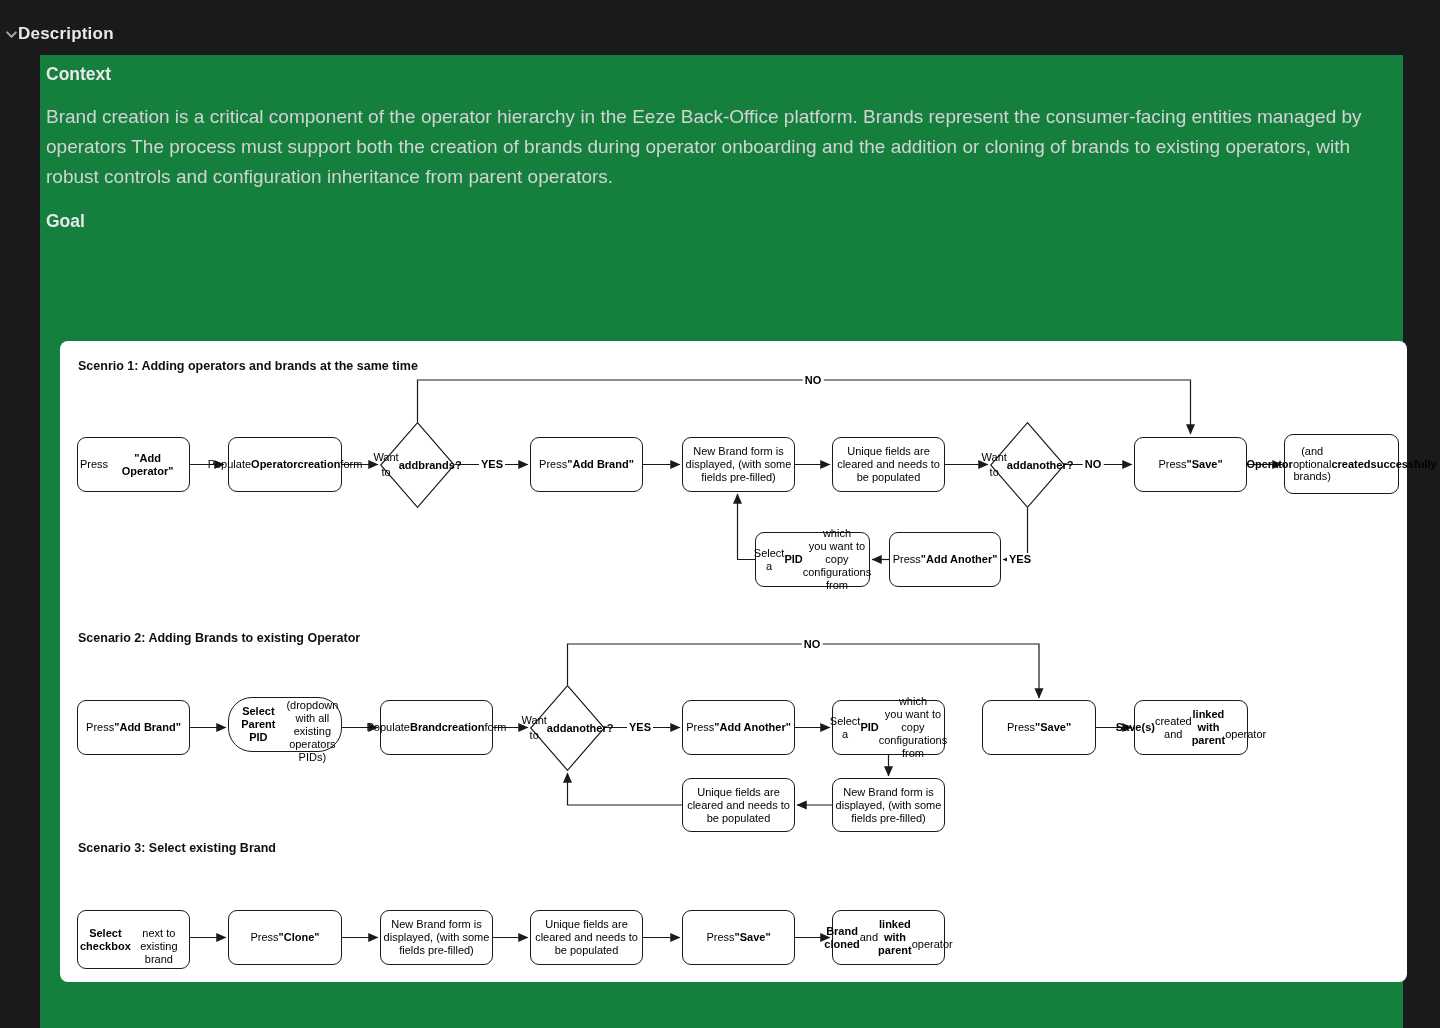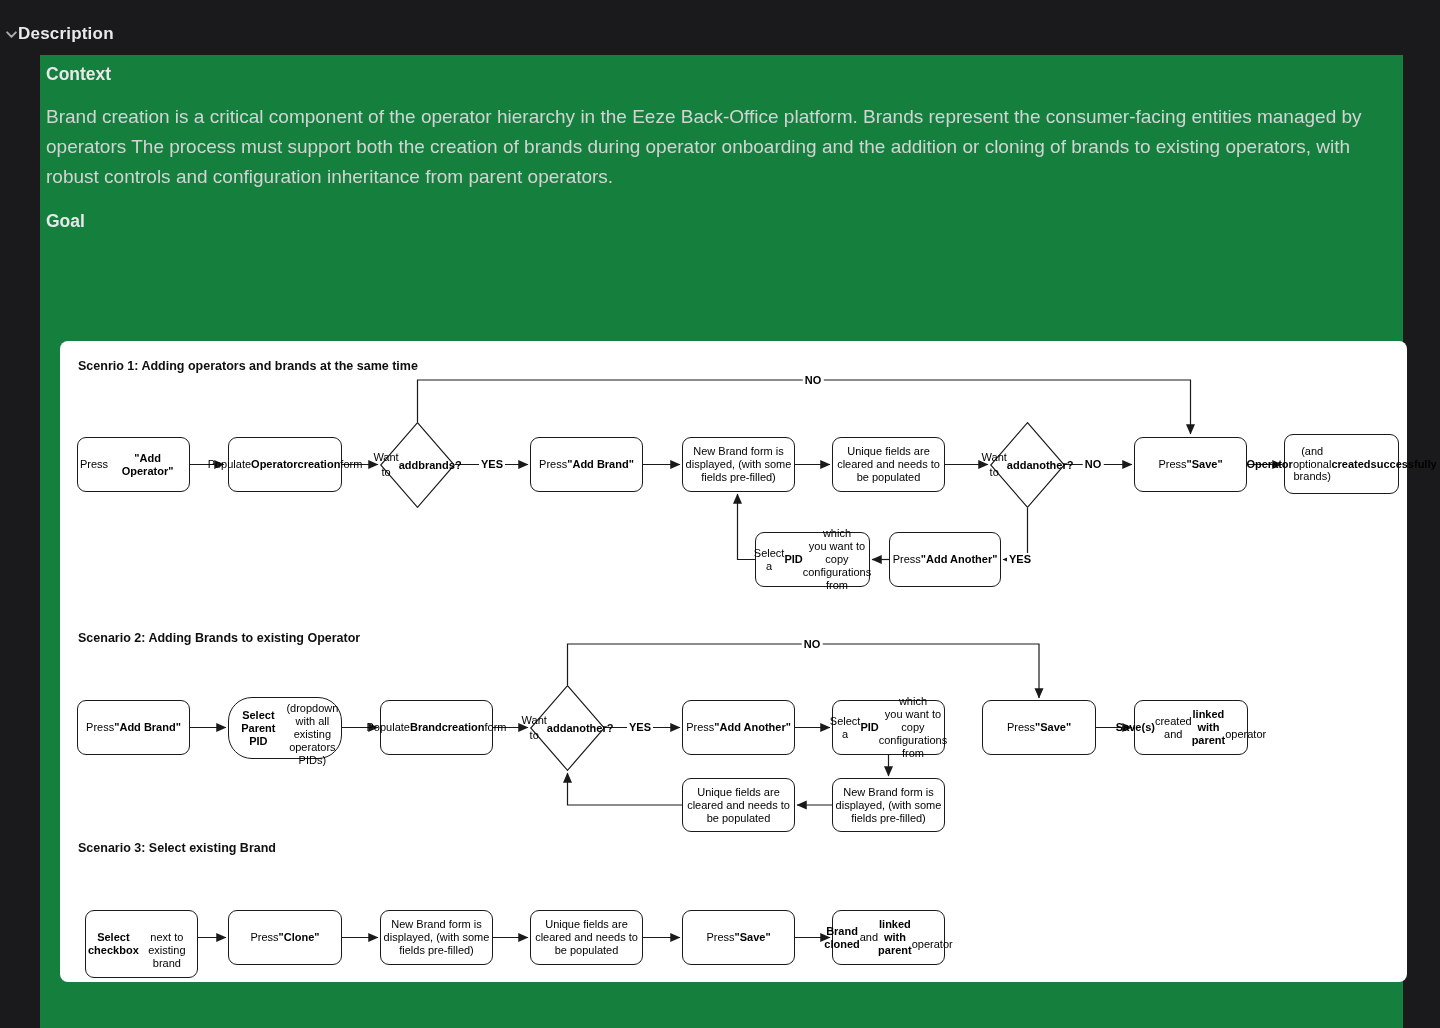--- a/index.html
+++ b/index.html
@@ -122,21 +122,21 @@
     <div class="node" style="left:829px;top:191px;width:112px;height:55px;">Press<br><b>"Add Another"</b></div>
 
     <div class="edge-label" style="left:432px;top:123px;">YES</div>
     <div class="edge-label" style="left:1033px;top:123px;">NO</div>
     <div class="edge-label" style="left:753px;top:39px;">NO</div>
     <div class="edge-label" style="left:960px;top:218px;">YES</div>
 
     <div class="flow-title" style="left:18px;top:290px;">Scenario 2: Adding Brands to existing Operator</div>
 
     <div class="node" style="left:17px;top:359px;width:113px;height:55px;">Press<br><b>"Add Brand"</b></div>
-    <div class="node" style="left:168px;top:356px;width:114px;height:62px;border-radius:24px;"><b>Select Parent PID</b><br>(dropdown with all<br>existing operators<br>PIDs)</div>
+    <div class="node" style="left:168px;top:356px;width:114px;height:55px;border-radius:24px;"><b>Select Parent PID</b><br>(dropdown with all<br>existing operators<br>PIDs)</div>
     <div class="node" style="left:320px;top:359px;width:113px;height:55px;">Populate <b>Brand</b><br><b>creation</b> form</div>
 
     <div class="diamond" style="left:470px;top:344px;width:75px;height:86px;">
       <svg viewBox="0 0 75 86" preserveAspectRatio="none">
           <polygon points="37.5,0.7 74.3,43 37.5,85.3 0.7,43" fill="#ffffff" stroke="#1a1a1a" stroke-width="1.2" vector-effect="non-scaling-stroke"></polygon>
         </svg>
       <div class="dl">Want to<br><b>add</b><br><b>another?</b></div>
     </div>
 
     <div class="node" style="left:622px;top:359px;width:113px;height:55px;">Press<br><b>"Add Another"</b></div>
@@ -145,21 +145,21 @@
     <div class="node" style="left:1074px;top:359px;width:114px;height:55px;"><b>Save(s)</b> created and<br><b>linked with parent</b><br>operator</div>
 
     <div class="node" style="left:772px;top:437px;width:113px;height:54px;">New Brand form is<br>displayed, (with some<br>fields pre-filled)</div>
     <div class="node" style="left:622px;top:437px;width:113px;height:54px;">Unique fields are<br>cleared and needs to<br>be populated</div>
 
     <div class="edge-label" style="left:580px;top:386px;">YES</div>
     <div class="edge-label" style="left:752px;top:303px;">NO</div>
 
     <div class="flow-title" style="left:18px;top:500px;">Scenario 3: Select existing Brand</div>
 
-    <div class="node" style="left:17px;top:569px;width:113px;height:68px;margin-left:8px;"><b>Select checkbox</b><br>next to existing brand</div>
+    <div class="node" style="left:17px;top:569px;width:113px;height:59px;"><b>Select checkbox</b><br>next to existing brand</div>
     <div class="node" style="left:168px;top:569px;width:114px;height:55px;">Press <b>"Clone"</b></div>
     <div class="node" style="left:320px;top:569px;width:113px;height:55px;">New Brand form is<br>displayed, (with some<br>fields pre-filled)</div>
     <div class="node" style="left:470px;top:569px;width:113px;height:55px;">Unique fields are<br>cleared and needs to<br>be populated</div>
     <div class="node" style="left:622px;top:569px;width:113px;height:55px;">Press <b>"Save"</b></div>
     <div class="node" style="left:772px;top:569px;width:113px;height:55px;"><b>Brand cloned</b> and<br><b>linked with parent</b><br>operator</div>
 
   </div>
 </div>
 
 </body></html>

